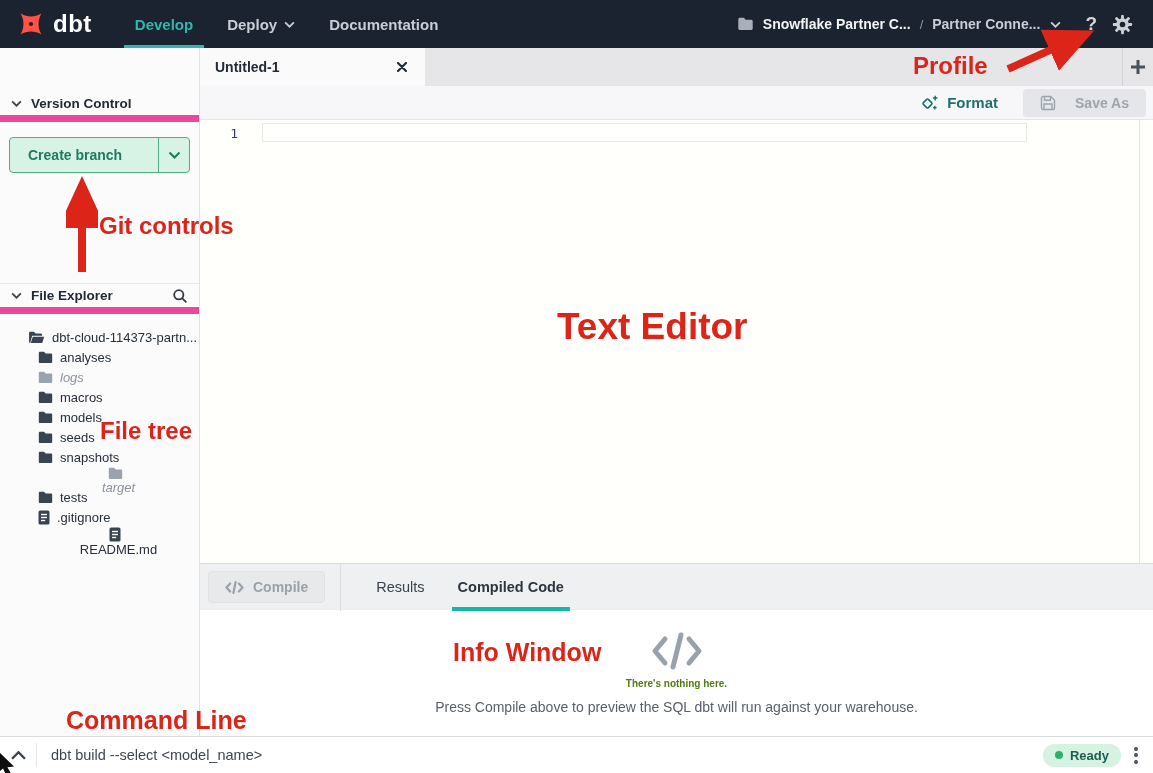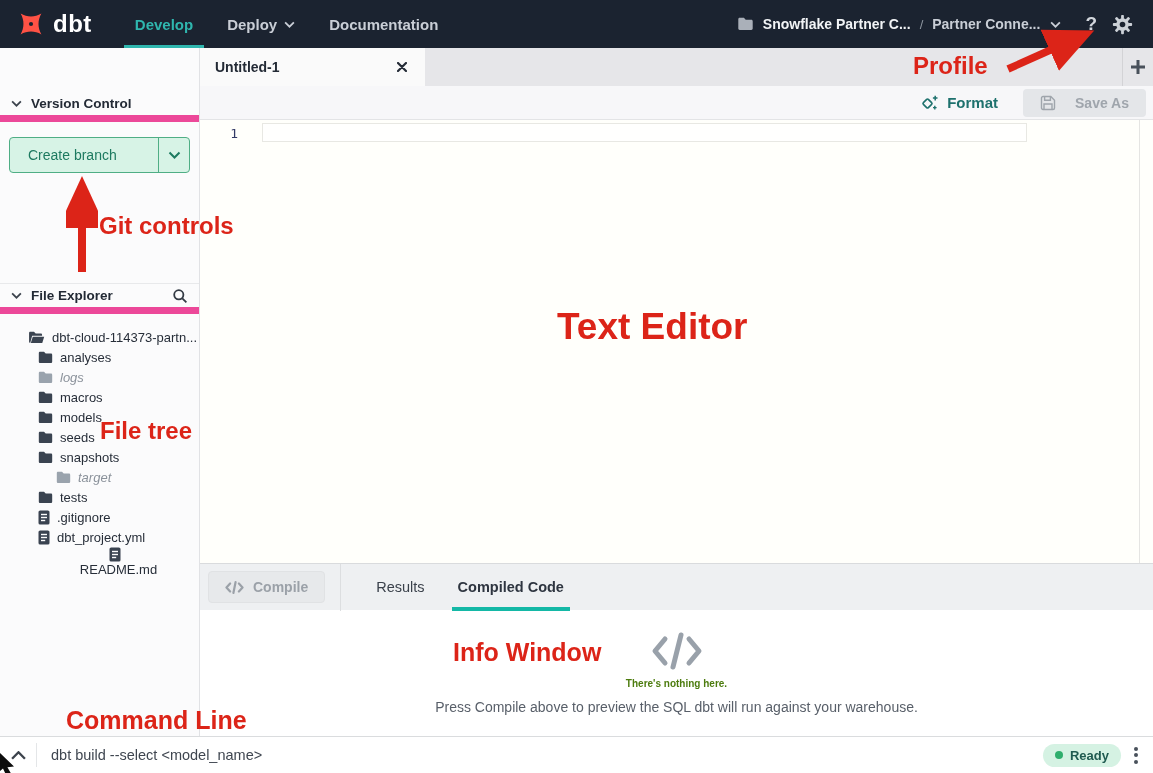--- a/index.html
+++ b/index.html
@@ -27,21 +27,21 @@
   .branch-row { position:absolute; left:0; top:0; width:100%; height:43px; display:flex; align-items:center; padding:0 11px; border-bottom:1px solid #e4e5e7; }
   .branch-name { font-size:13px; color:#3c434d; margin-left:8px; }
   .change-branch { font-size:13px; font-weight:600; color:#1e837c; margin-left:13px; cursor:pointer; }
   .docs-book { margin-left:auto; display:flex; cursor:pointer; }
   .section-header { position:absolute; left:0; width:100%; height:31px; display:flex; align-items:center; padding:0 11px; border-bottom:7px solid #ec4899; }
   .vc-header { top:43px; }
   .fe-header { top:235px; border-top:1px solid #e8e9eb; }
   .section-title { font-size:13.5px; font-weight:700; color:#232a35; margin-left:9px; }
   .search-btn { margin-left:auto; display:flex; cursor:pointer; }
   .create-branch { position:absolute; left:9px; top:89px; width:181px; height:36px; background:#d7f3e6; border:1px solid #4fae85; border-radius:4px; display:flex; align-items:stretch; cursor:pointer; }
-  .cb-label { flex:1; display:flex; align-items:center; padding-left:18px; font-size:14px; font-weight:400; color:#1d7a60; }
+  .cb-label { flex:1; display:flex; align-items:center; padding-left:18px; font-size:14px; font-weight:700; color:#1d7a60; }
   .cb-split { width:31px; border-left:1px solid #4fae85; display:flex; align-items:center; justify-content:center; }
   .tree { position:absolute; left:0; top:279px; width:100%; }
   .tree-row { height:20px; display:flex; align-items:center; font-size:13px; color:#272e39; cursor:pointer; white-space:nowrap; }
   .tree-row .tree-icon { display:flex; margin-right:7px; }
   .tree-row.muted { color:#8b929b; font-style:italic; }
 
   
   .main { position:absolute; left:200px; top:48px; width:953px; height:688px; }
   .tabbar { position:absolute; left:0; top:0; width:100%; height:38px; background:#e6e6e9; display:flex; }
   .tab { width:225px; height:38px; background:#fafafa; display:flex; align-items:center; padding:0 15px; cursor:pointer; }
@@ -239,21 +239,21 @@
         <span class="tree-label">seeds</span>
       </div>
       <div class="tree-row" style="padding-left: 38px;">
         <span class="tree-icon">
           <svg width="15" height="13" viewBox="0 0 16 14">
             <path d="M.8 2.2 C.8 1.4 1.4 .8 2.2 .8 h4.2 l1.8 2 h5.6 c.8 0 1.4 .6 1.4 1.4 v7.4 c0 .8 -.6 1.4 -1.4 1.4 H2.2 C1.4 13 .8 12.4 .8 11.6 Z" fill="#3a4350"></path>
           </svg>
         </span>
         <span class="tree-label">snapshots</span>
       </div>
-      <div class="tree-row muted" style="padding-left: 56px;">
+      <div class="tree-row muted" style="padding-left: 38px; flex-direction: column;">
         <span class="tree-icon">
           <svg width="15" height="13" viewBox="0 0 16 14">
             <path d="M.8 2.2 C.8 1.4 1.4 .8 2.2 .8 h4.2 l1.8 2 h5.6 c.8 0 1.4 .6 1.4 1.4 v7.4 c0 .8 -.6 1.4 -1.4 1.4 H2.2 C1.4 13 .8 12.4 .8 11.6 Z" fill="#9aa3ad"></path>
           </svg>
         </span>
         <span class="tree-label">target</span>
       </div>
       <div class="tree-row" style="padding-left: 38px;">
         <span class="tree-icon">
           <svg width="15" height="13" viewBox="0 0 16 14">
@@ -265,31 +265,20 @@
       <div class="tree-row" style="padding-left: 38px;">
         <span class="tree-icon">
           <svg width="12" height="15" viewBox="0 0 12 15">
             <rect x=".5" y=".5" width="11" height="14" rx="1.6" fill="#3a4350"></rect>
             <rect x="3" y="3.8" width="6" height="1.4" fill="#fbfbfc"></rect>
             <rect x="3" y="6.8" width="6" height="1.4" fill="#fbfbfc"></rect>
             <rect x="3" y="9.8" width="4.2" height="1.4" fill="#fbfbfc"></rect>
           </svg>
         </span>
         <span class="tree-label">.gitignore</span>
-      </div>
-      <div class="tree-row" style="padding-left: 38px;">
-        <span class="tree-icon">
-          <svg width="12" height="15" viewBox="0 0 12 15">
-            <rect x=".5" y=".5" width="11" height="14" rx="1.6" fill="#3a4350"></rect>
-            <rect x="3" y="3.8" width="6" height="1.4" fill="#fbfbfc"></rect>
-            <rect x="3" y="6.8" width="6" height="1.4" fill="#fbfbfc"></rect>
-            <rect x="3" y="9.8" width="4.2" height="1.4" fill="#fbfbfc"></rect>
-          </svg>
-        </span>
-        <span class="tree-label">dbt_project.yml</span>
       </div>
       <div class="tree-row" style="padding-left: 38px; flex-direction: column;">
         <span class="tree-icon">
           <svg width="12" height="15" viewBox="0 0 12 15">
             <rect x=".5" y=".5" width="11" height="14" rx="1.6" fill="#3a4350"></rect>
             <rect x="3" y="3.8" width="6" height="1.4" fill="#fbfbfc"></rect>
             <rect x="3" y="6.8" width="6" height="1.4" fill="#fbfbfc"></rect>
             <rect x="3" y="9.8" width="4.2" height="1.4" fill="#fbfbfc"></rect>
           </svg>
         </span>

